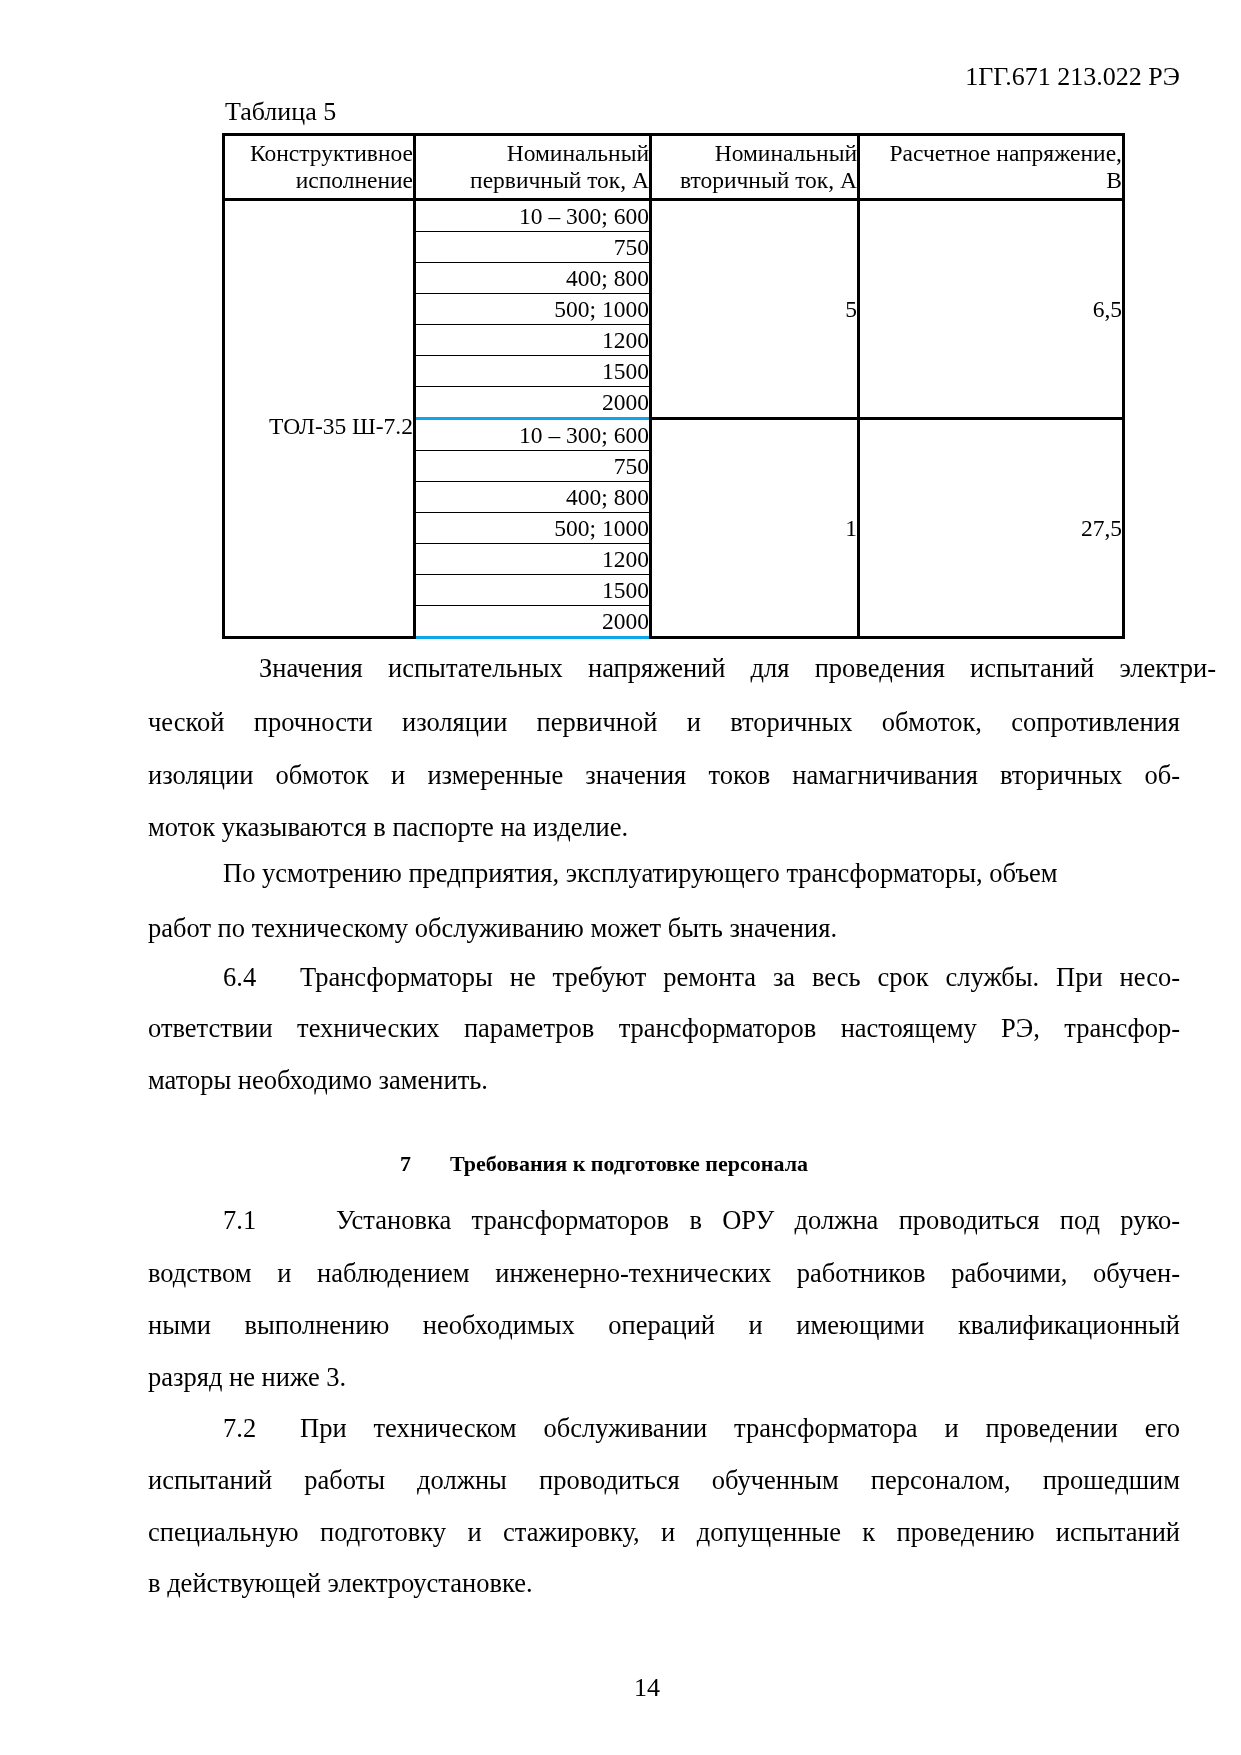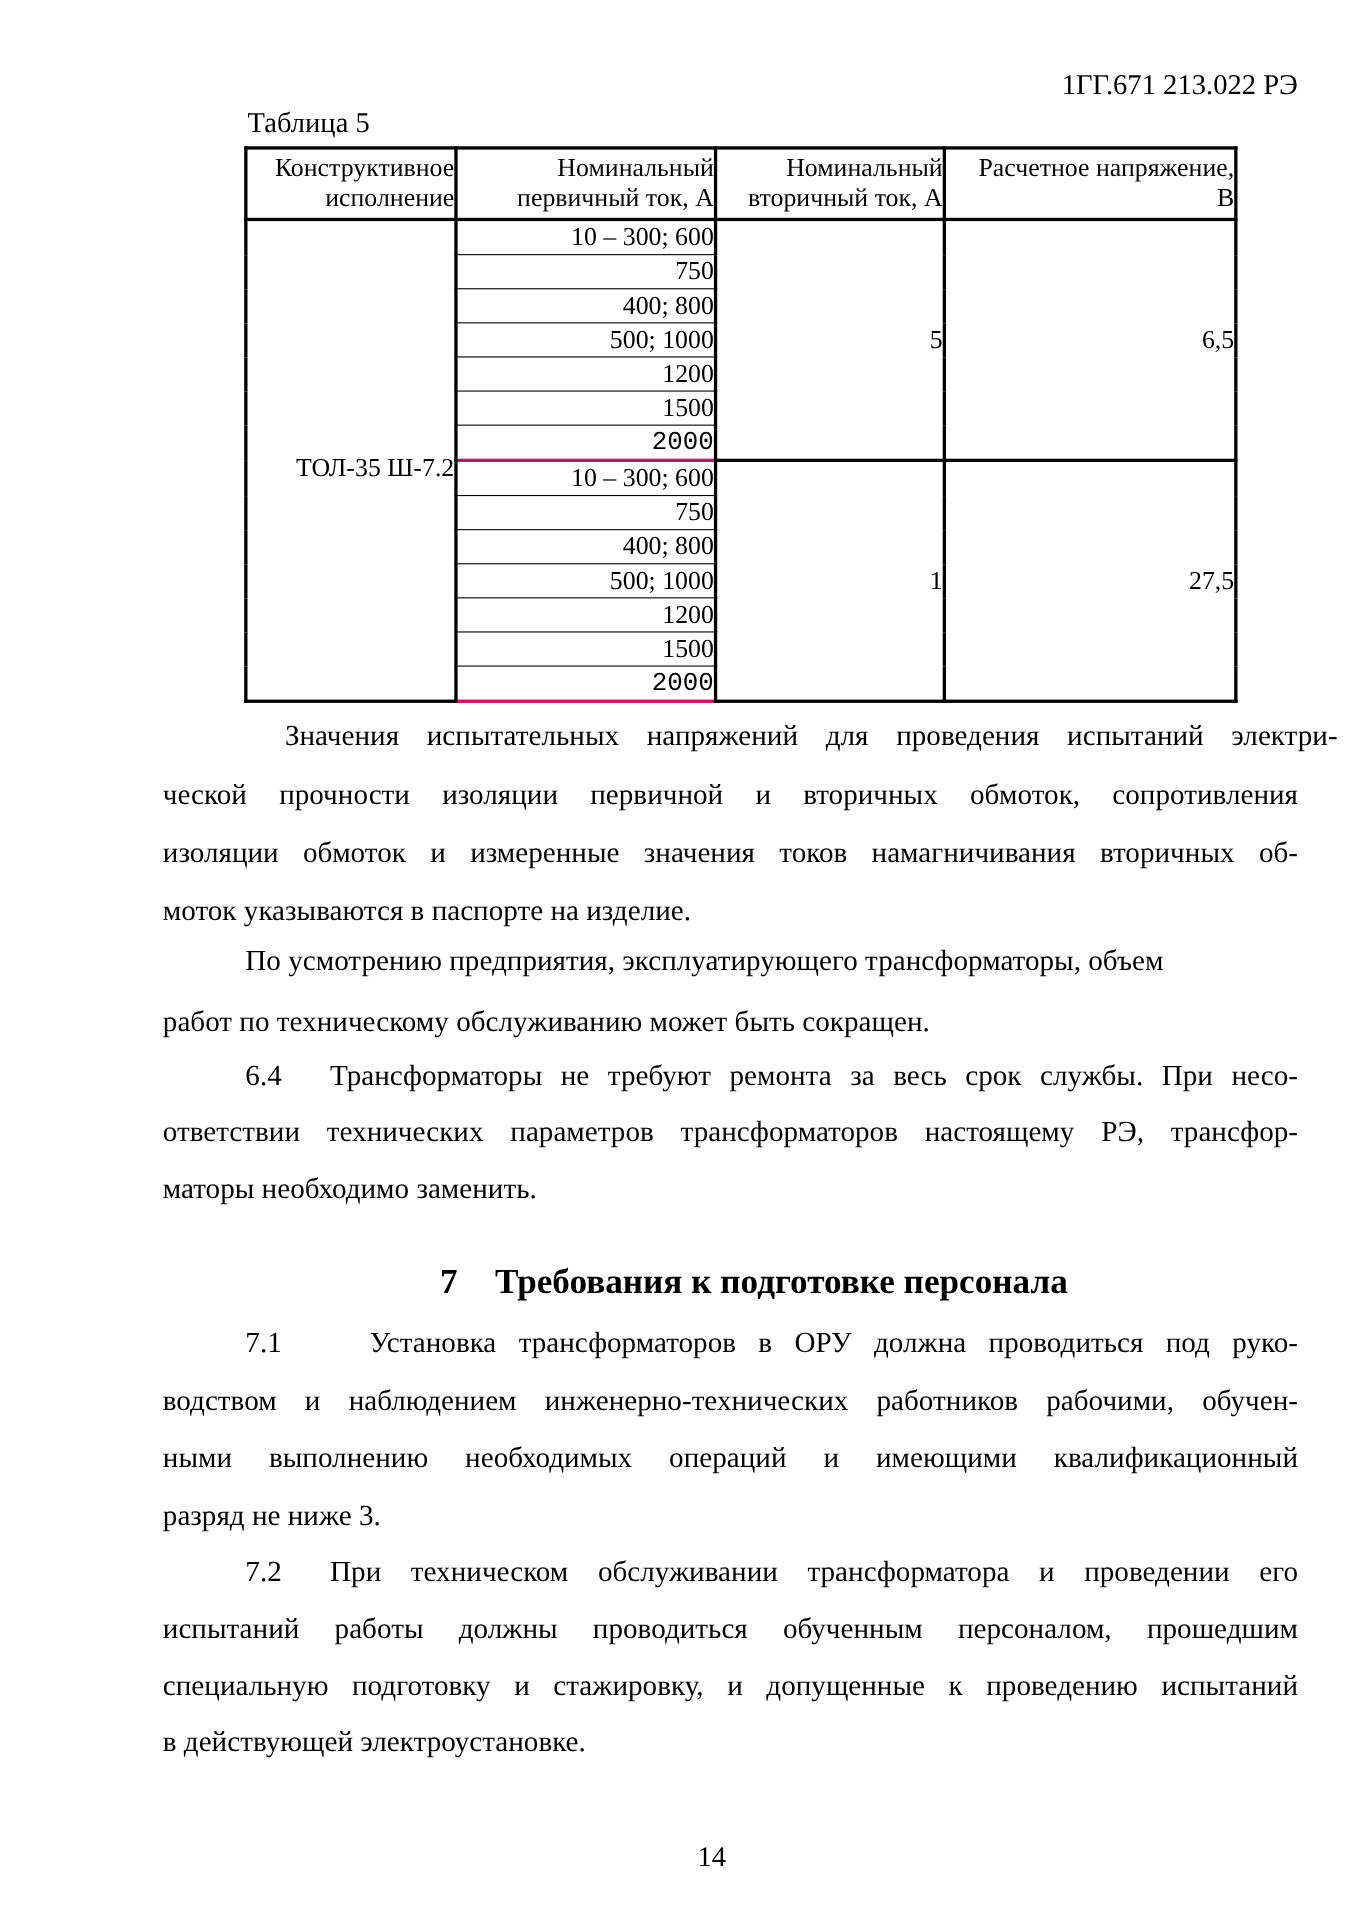--- a/index.html
+++ b/index.html
@@ -10,29 +10,29 @@
   table.spec { position:absolute; top:133px; left:222px; width:900px; border-collapse:collapse;
                font-size:23.5px; line-height:27px; table-layout:fixed; }
   table.spec td, table.spec th { border:1px solid #000; text-align:right; vertical-align:middle; padding:0; font-weight:normal; }
   table.spec col.c1 { width:191px; } table.spec col.c2 { width:236px; }
   table.spec col.c3 { width:208px; } table.spec col.c4 { width:265px; }
   table.spec thead th { height:62px; border:3px solid #000; white-space:nowrap; }
   table.spec tbody td { height:30px; }
   table.spec td.thick-l { border-left:3px solid #000; }
   table.spec td.thick-r { border-right:3px solid #000; }
   table.spec td.thick-t { border-top:3px solid #000; }
-  table.spec td.thick-b { border-bottom:3px solid #be185d;font-family:Liberation Mono, monospace; }
+  table.spec td.thick-b { border-bottom:3px solid #0ea5e9; }
   table.spec td.design { border:3px solid #000; }
   table.spec td.design span { position:relative; top:8px; }
   table.spec td.merged { border:3px solid #000; }
   .line { position:absolute; left:148px; width:1032px; font-size:26.5px; line-height:34px; white-space:nowrap; }
   .line.j { text-align:justify; text-align-last:justify; white-space:normal; height:34px; overflow:hidden; }
   .line.ind { left:223px; width:957px; }
   .num { display:inline-block; width:77px; }
-  .heading { position:absolute; top:1147px; left:400px; font-size:32px; line-height:34px; font-weight:bold; white-space:nowrap; }
+  .heading { position:absolute; top:1147px; left:400px; font-size:22px; line-height:34px; font-weight:bold; white-space:nowrap; }
   .heading .hnum { display:inline-block; width:50px; }
   .page-num { position:absolute; top:1671px; left:0; width:1294px; text-align:center; font-size:26px; line-height:34px; }
 </style>
 </head>
 <body>
 
 <div class="doc-code">1ГГ.671 213.022 РЭ</div>
 <div class="table-caption">Таблица 5</div>
 
 <table class="spec">
@@ -100,21 +100,21 @@
       </tr>
     </tbody>
 </table>
 
 <div id="text-area">
     <div class="line j ind" style="top: 651px; margin-left: 36px;">Значения испытательных напряжений для проведения испытаний электри-</div>
     <div class="line j" style="top: 705px;">ческой прочности изоляции первичной и вторичных обмоток, сопротивления</div>
     <div class="line j" style="top: 758px;">изоляции обмоток и измеренные значения токов намагничивания вторичных об-</div>
     <div class="line" style="top: 810px;">моток указываются в паспорте на изделие.</div>
     <div class="line ind" style="top: 856px;">По усмотрению предприятия, эксплуатирующего трансформаторы, объем</div>
-    <div class="line" style="top: 911px;">работ по техническому обслуживанию может быть сокращен.</div>
+    <div class="line" style="top: 911px;">работ по техническому обслуживанию может быть значения.</div>
     <div class="line ind" style="top: 960px; display: flex; font-family: Liberation Serif, serif;">
       <span class="num">6.4</span>
       <span style="flex: 1 1 0%; text-align: justify; text-align-last: justify; white-space: normal;">Трансформаторы не требуют ремонта за весь срок службы. При несо-</span>
     </div>
     <div class="line j" style="top: 1011px;">ответствии технических параметров трансформаторов настоящему РЭ, трансфор-</div>
     <div class="line" style="top: 1063px;">маторы необходимо заменить.</div>
     <div class="line ind" style="top: 1203px; display: flex;">
       <span class="num">7.1</span>
       <span style="flex: 1 1 0%; text-align: justify; text-align-last: justify; white-space: normal; margin-left: 36px;">Установка трансформаторов в ОРУ должна проводиться под руко-</span>
     </div>

